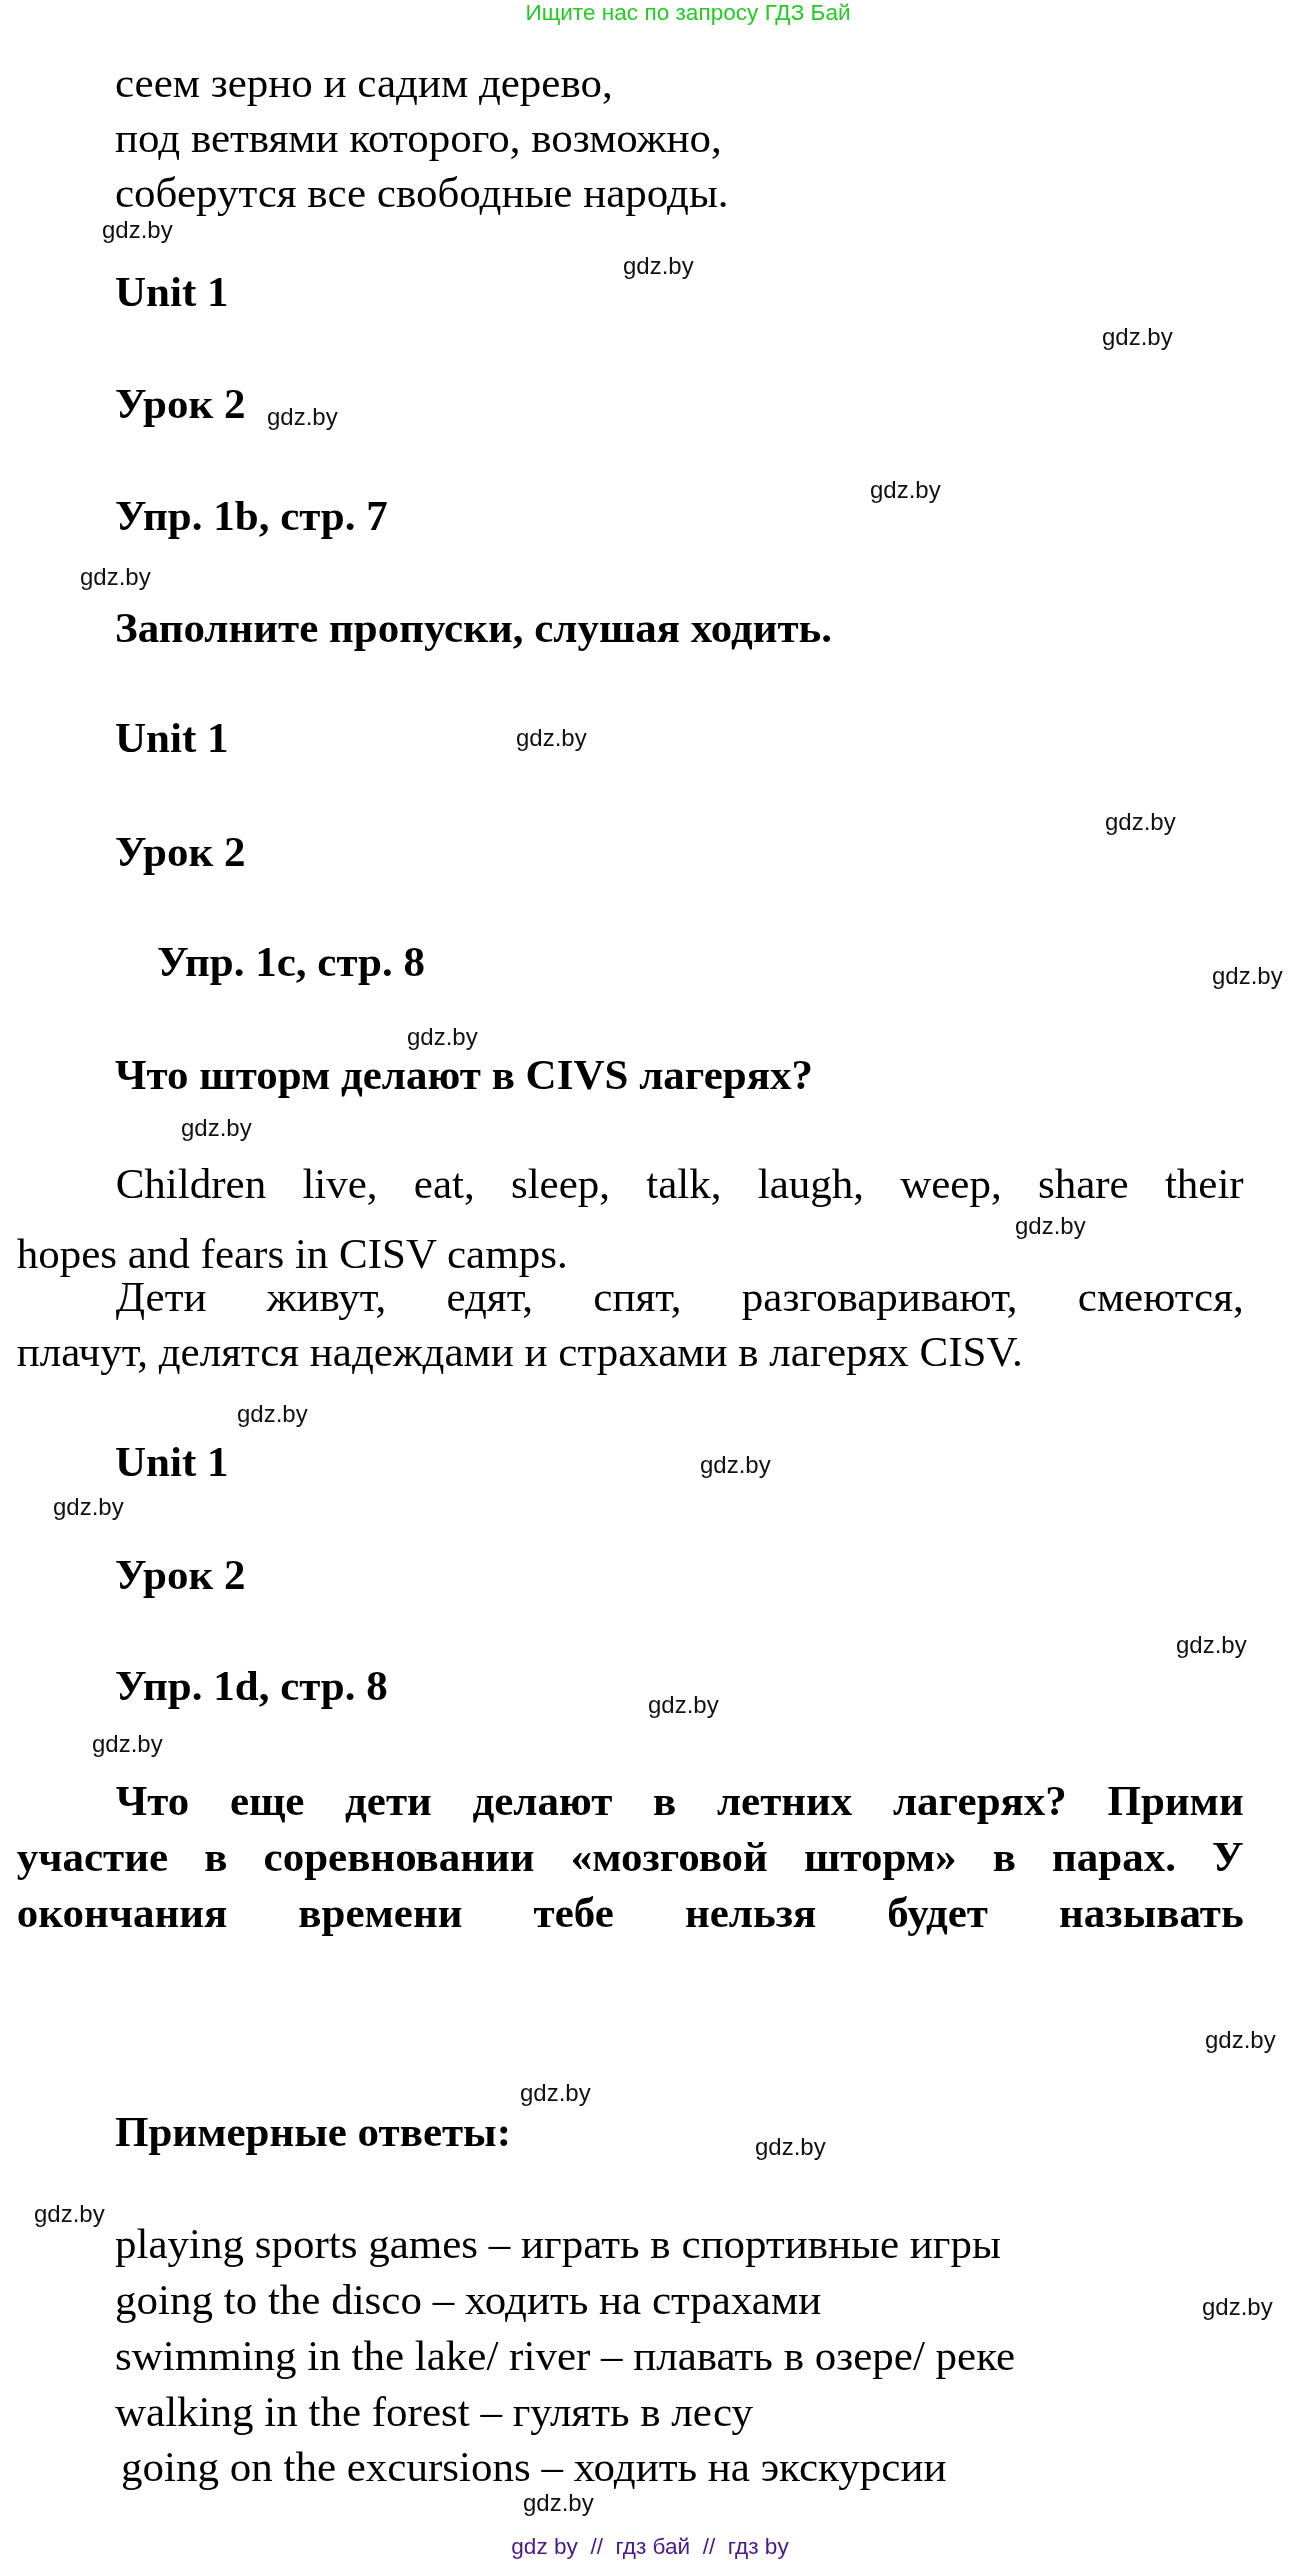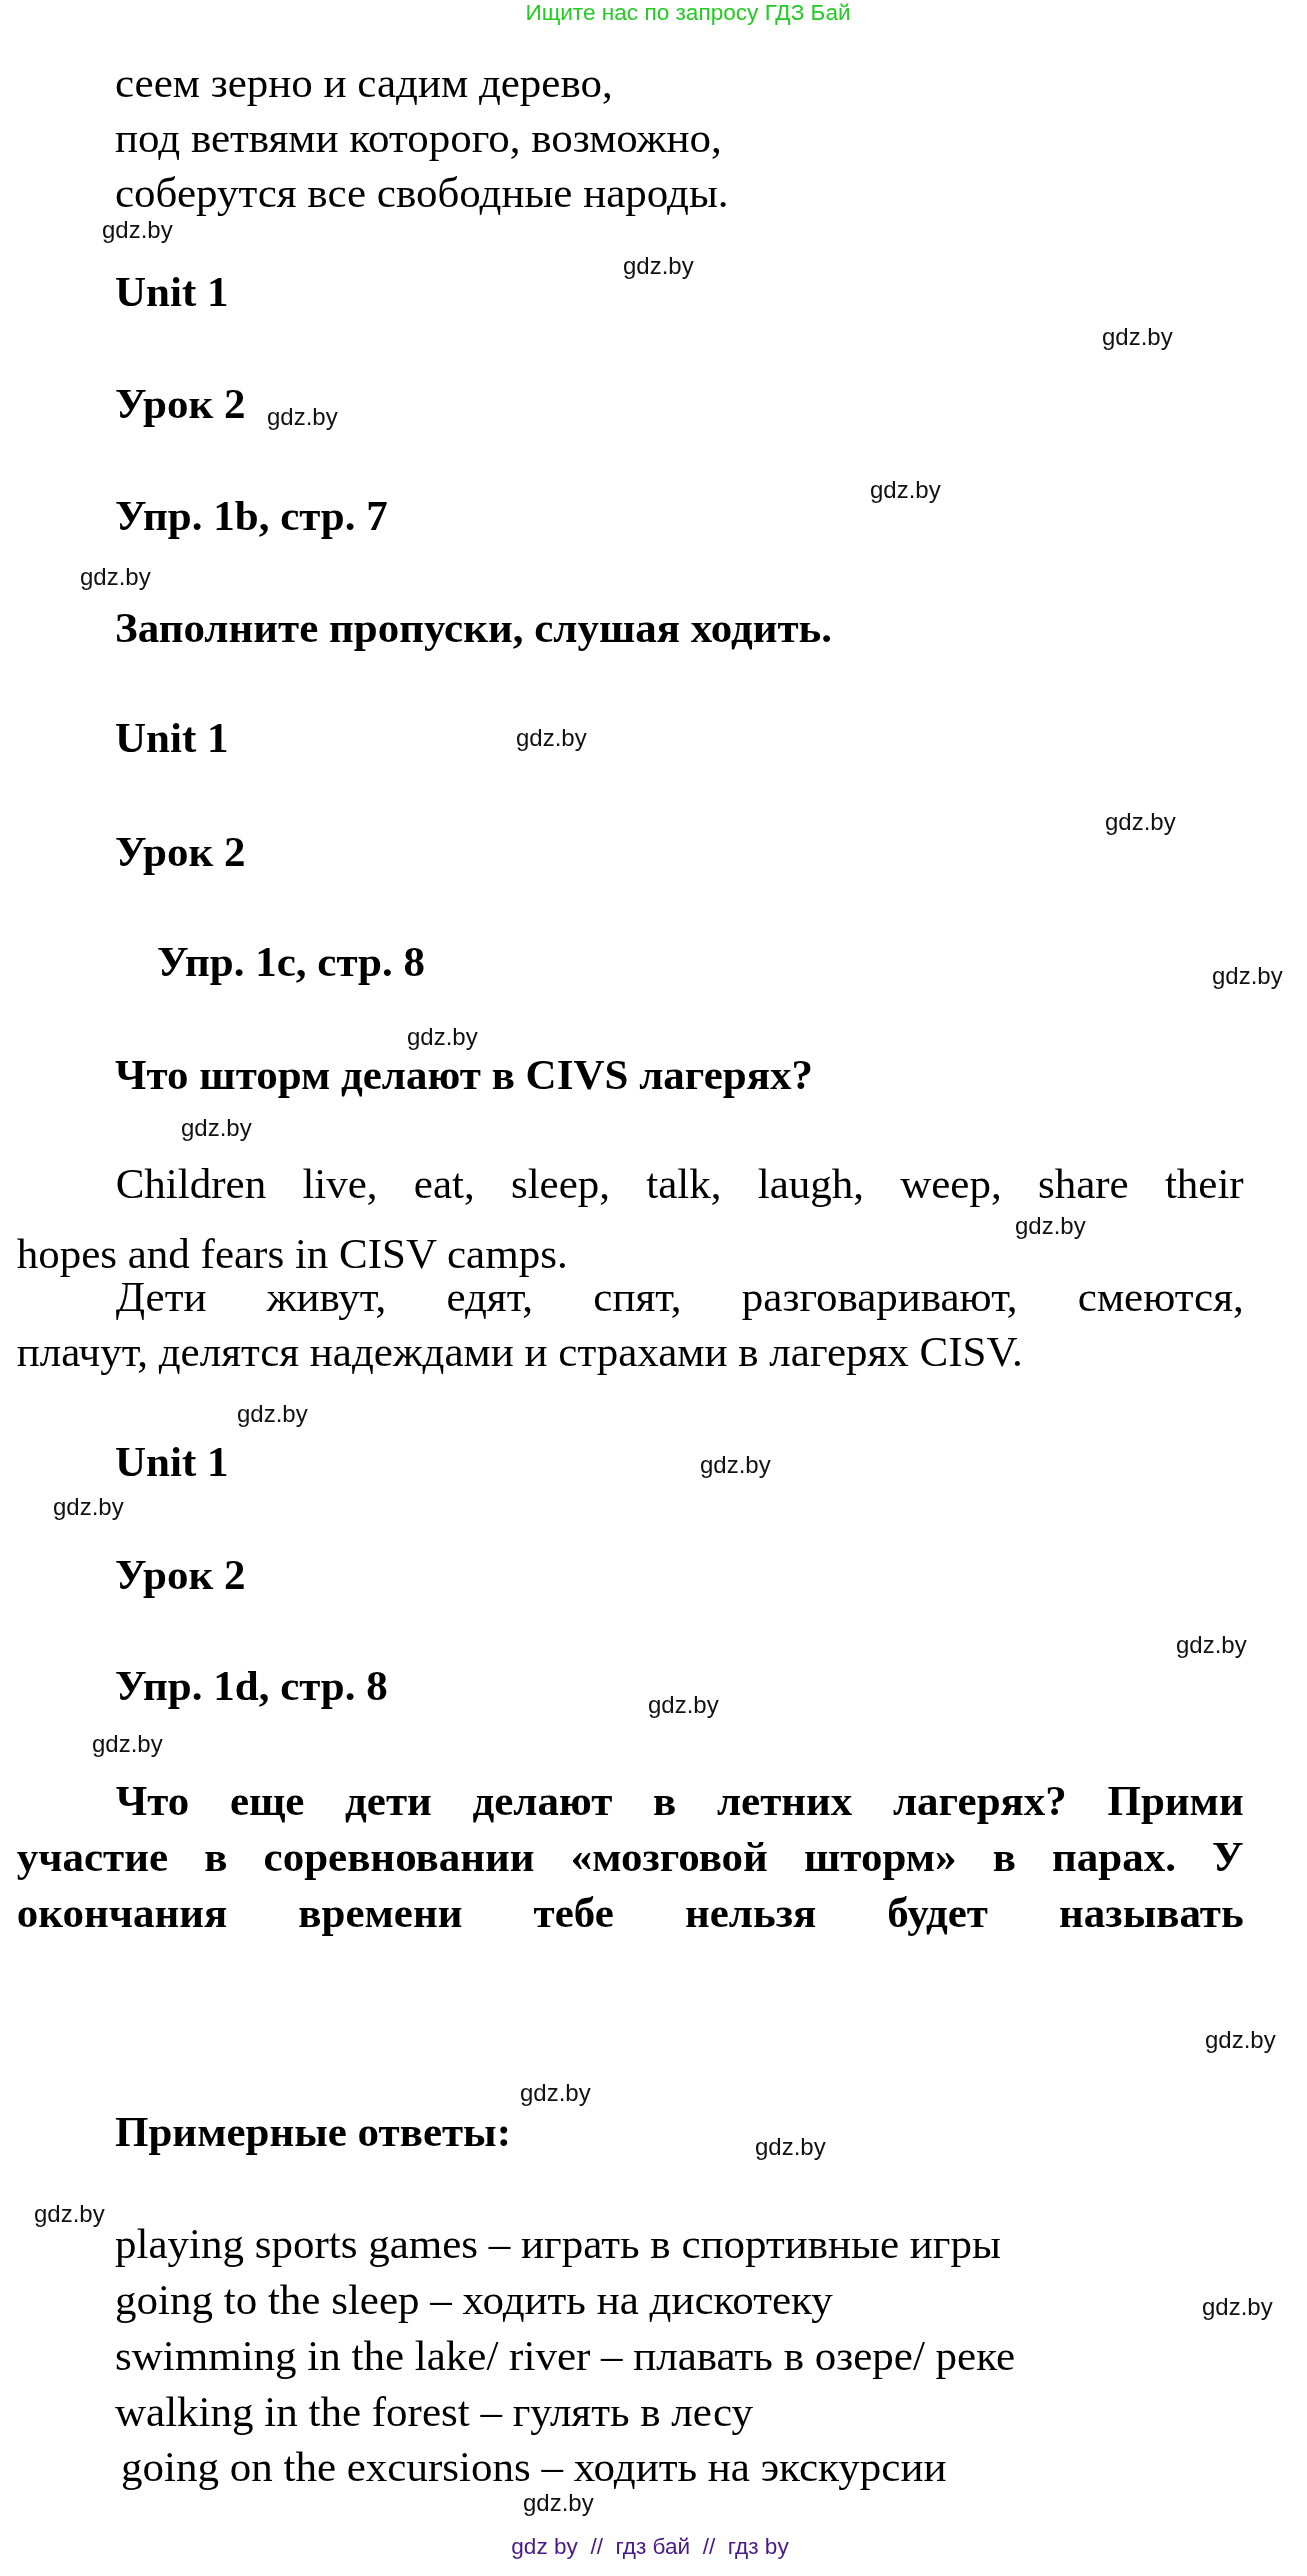--- a/index.html
+++ b/index.html
@@ -50,21 +50,21 @@
 
 <div class="just serif bold" style="top:1773px; line-height:56px;">
   <span class="ln indent">Что еще дети делают в летних лагерях? Прими</span>
   <span class="ln">участие в соревновании «мозговой шторм» в парах. У</span>
   <span class="ln">окончания времени тебе нельзя будет называть</span>
 </div>
 
 <div class="abs serif bold" style="left:115px; top:2106px;">Примерные ответы:</div>
 
 <div class="abs serif reg" style="left:115px; top:2218px;">playing sports games – играть в спортивные игры</div>
-<div class="abs serif reg" style="left:115px; top:2274px;">going to the sleep – ходить на дискотеку</div>
+<div class="abs serif reg" style="left:115px; top:2274px;">going to the disco – ходить на страхами</div>
 <div class="abs serif reg" style="left:115px; top:2330px;">swimming in the lake/ river – плавать в озере/ реке</div>
 <div class="abs serif reg" style="left:115px; top:2386px;">walking in the forest – гулять в лесу</div>
 <div class="abs serif reg" style="left:121px; top:2441px;">going on the excursions – ходить на экскурсии</div>
 
 <div class="abs wm" style="left:102px; top:216px;">gdz.by</div>
 <div class="abs wm" style="left:623px; top:252px;">gdz.by</div>
 <div class="abs wm" style="left:1102px; top:323px;">gdz.by</div>
 <div class="abs wm" style="left:267px; top:403px;">gdz.by</div>
 <div class="abs wm" style="left:870px; top:476px;">gdz.by</div>
 <div class="abs wm" style="left:80px; top:563px;">gdz.by</div>

